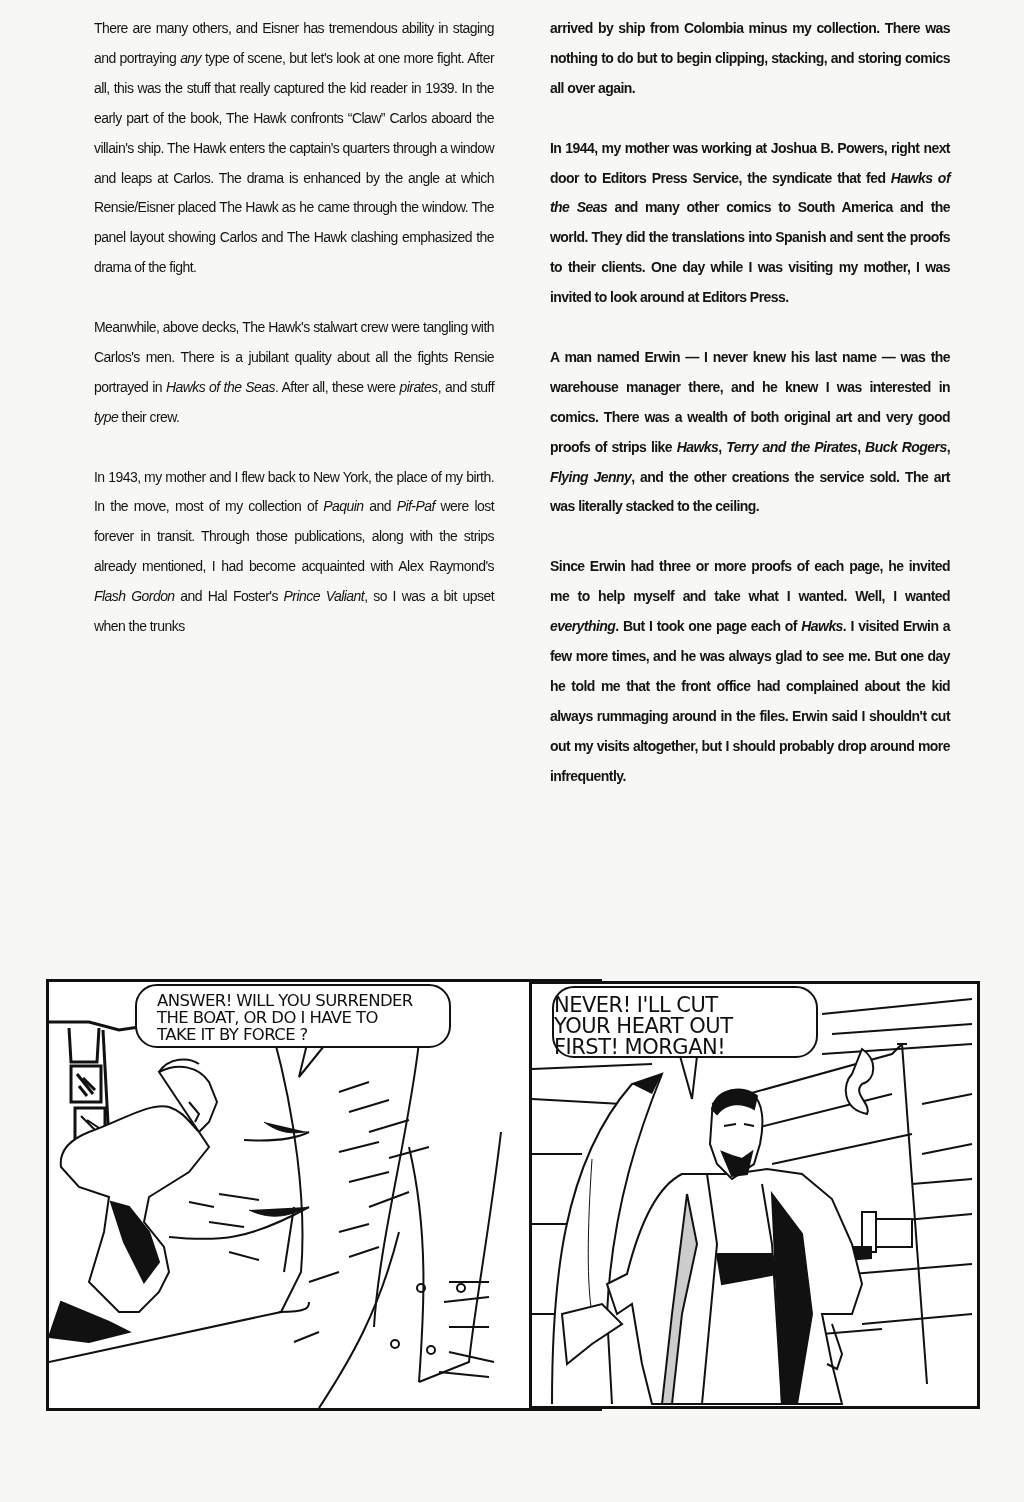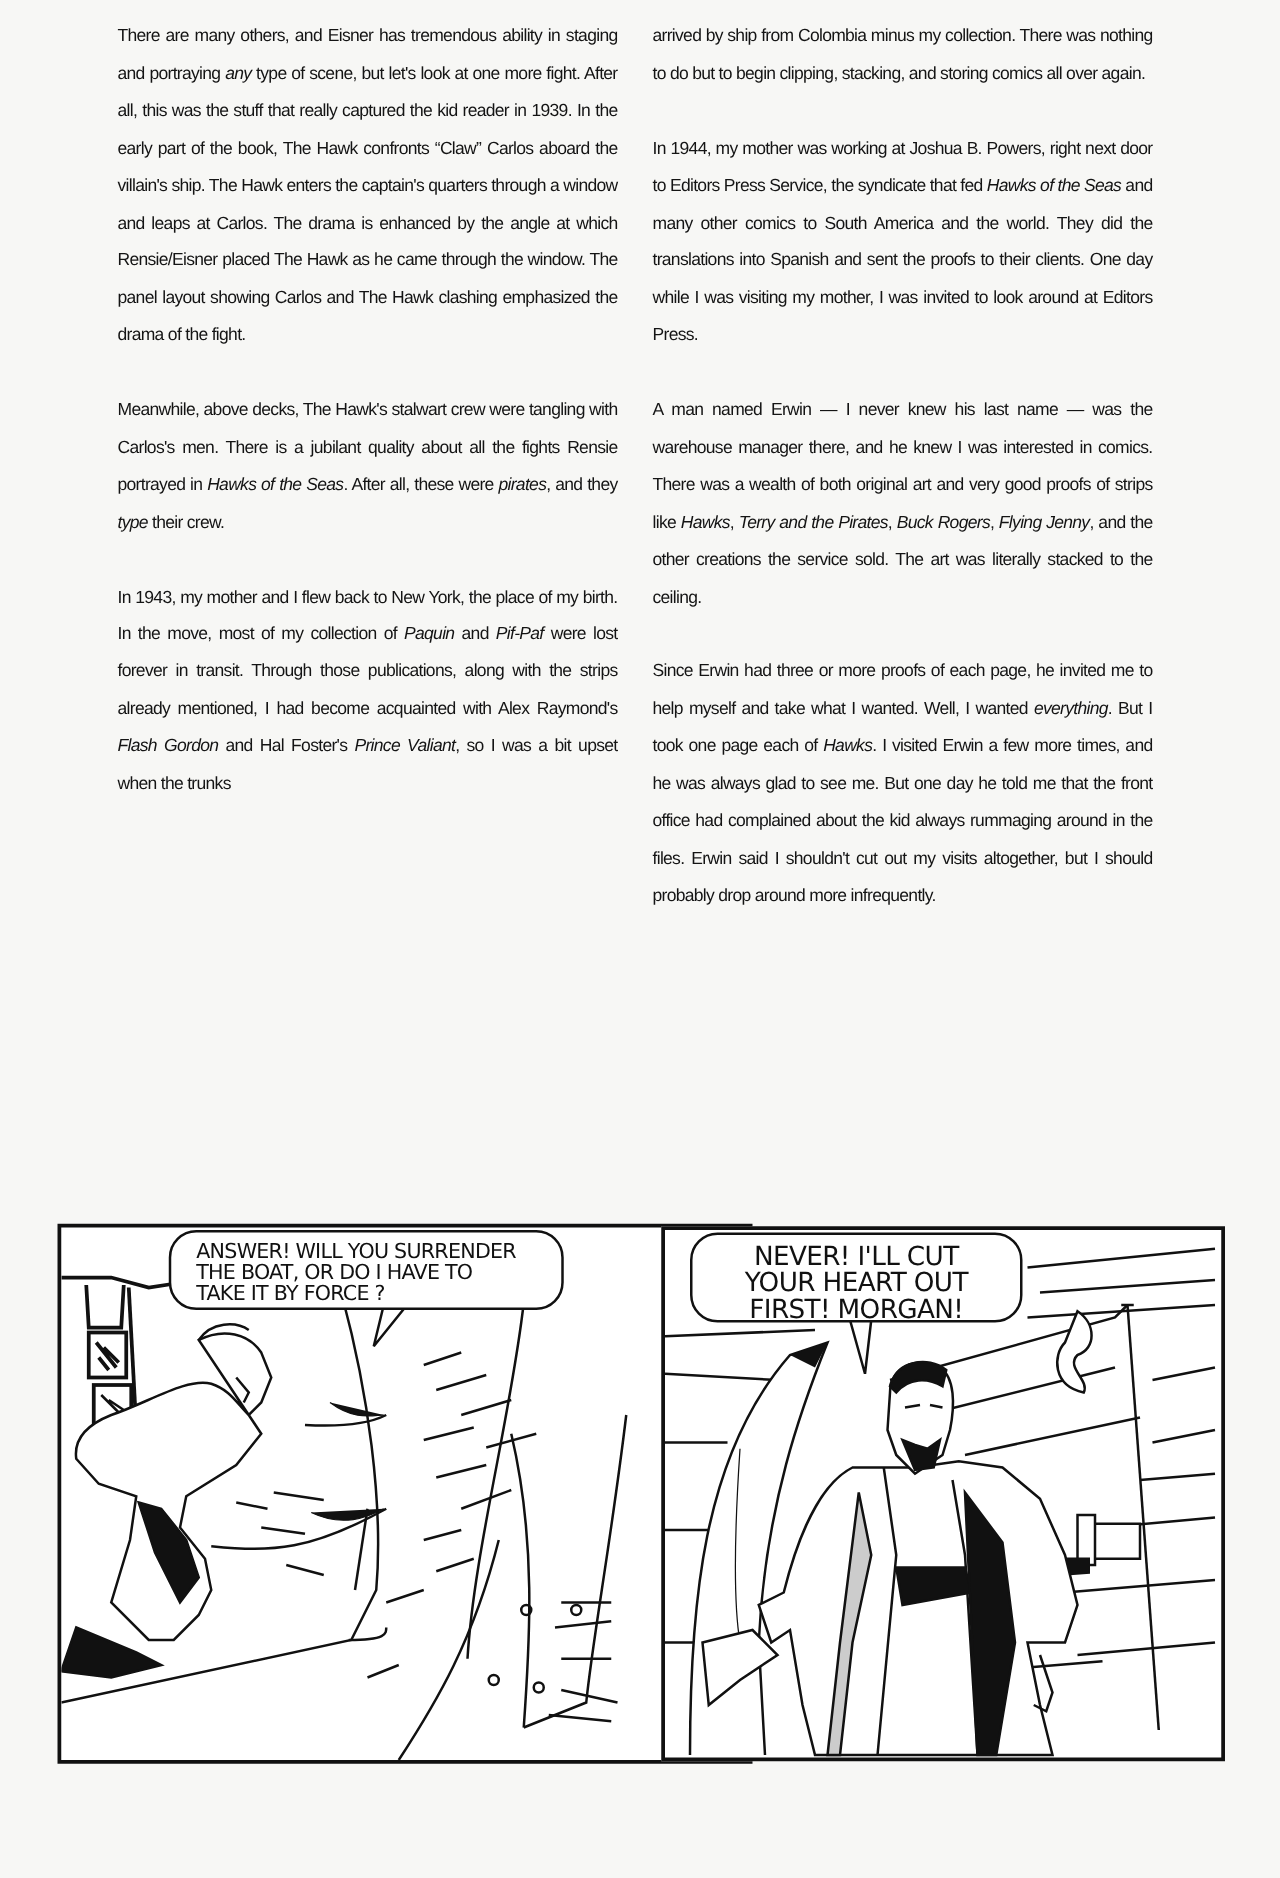--- a/index.html
+++ b/index.html
@@ -15,21 +15,21 @@
     position: absolute;
     top: 14px;
     width: 400px;
     font-size: 14px;
     line-height: 29.9px;
     letter-spacing: -0.55px;
     text-align: justify;
     transform-origin: 0 0;
   }
   .col-left { left: 94px; }
-  .col-right { left: 522px; }
+  .col-right { left: 550px; font-weight: bold; }
   .col p { margin: 0 0 29.9px 0; text-align: justify; text-align-last: left; }
   .col em { font-style: italic; }
   .panel {
     position: absolute;
     border: 3px solid #111;
     background: #fff;
     box-sizing: border-box;
     overflow: hidden;
   }
   .panel-1 { left: 46px; top: 979px; width: 556px; height: 432px; }
@@ -49,31 +49,30 @@
   .balloon-1 {
     left: 86px; top: 2px; width: 316px; height: 64px;
     font-size: 16.5px; line-height: 17px;
     padding: 6px 0 0 20px; box-sizing: border-box;
     letter-spacing: -0.6px;
   }
   .balloon-2 {
     left: 20px; top: 2px; width: 266px; height: 72px;
     font-size: 21px; line-height: 21px;
     padding: 7px 0 0 0; box-sizing: border-box;
-    text-align: center;
     letter-spacing: -0.5px;
   }
   .art { position: absolute; left: 0; top: 0; z-index: 1; }
 </style>
 </head>
 <body>
 
 <div class="col col-left" id="col-left">
     <p><span>There are many others, and Eisner has tremendous ability in staging and portraying </span><em>any</em><span> type of scene, but let's look at one more fight.  After all, this was the stuff that really captured the kid reader in 1939.  In the early part of the book, The Hawk confronts “Claw” Carlos aboard the villain's ship.  The Hawk enters the captain's quarters through a window and leaps at Carlos.  The drama is enhanced by the angle at which Rensie/Eisner placed The Hawk as he came through the window.  The panel layout showing Carlos and The Hawk clashing emphasized the drama of the fight.</span></p>
-    <p><span>Meanwhile, above decks, The Hawk's stalwart crew were tangling with Carlos's men.  There is a jubilant quality about all the fights Rensie portrayed in </span><em>Hawks of the Seas</em><span>.  After all, these were </span><em>pirates</em><span>, and they </span><em>type</em><span> their crew.</span></p>
+    <p><span>Meanwhile, above decks, The Hawk's stalwart crew were tangling with Carlos's men.  There is a jubilant quality about all the fights Rensie portrayed in </span><em>Hawks of the Seas</em><span>.  After all, these were </span><em>pirates</em><span>, and stuff </span><em>type</em><span> their crew.</span></p>
     <p><span>In 1943, my mother and I flew back to New York, the place of my birth.  In the move, most of my collection of </span><em>Paquin</em><span> and </span><em>Pif-Paf</em><span> were lost forever in transit.  Through those publications, along with the strips already mentioned, I had become acquainted with Alex Raymond's </span><em>Flash Gordon</em><span> and Hal Foster's </span><em>Prince Valiant</em><span>, so I was a bit upset when the trunks</span></p>
   </div>
 <div class="col col-right" id="col-right">
     <p><span>arrived by ship from Colombia minus my collection.  There was nothing to do but to begin clipping, stacking, and storing comics all over again.</span></p>
     <p><span>In 1944, my mother was working at Joshua B. Powers, right next door to Editors Press Service, the syndicate that fed </span><em>Hawks of the Seas</em><span> and many other comics to South America and the world.  They did the translations into Spanish and sent the proofs to their clients.  One day while I was visiting my mother, I was invited to look around at Editors Press.</span></p>
     <p><span>A man named Erwin — I never knew his last name — was the warehouse manager there, and he knew I was interested in comics.  There was a wealth of both original art and very good proofs of strips like </span><em>Hawks</em><span>, </span><em>Terry and the Pirates</em><span>, </span><em>Buck Rogers</em><span>, </span><em>Flying Jenny</em><span>, and the other creations the service sold.  The art was literally stacked to the ceiling.</span></p>
     <p><span>Since Erwin had three or more proofs of each page, he invited me to help myself and take what I wanted.  Well, I wanted </span><em>everything</em><span>.  But I took one page each of </span><em>Hawks</em><span>.  I visited Erwin a few more times, and he was always glad to see me.  But one day he told me that the front office had complained about the kid always rummaging around in the files.  Erwin said I shouldn't cut out my visits altogether, but I should probably drop around more infrequently.</span></p>
   </div>
 
 <div class="panel panel-1">

